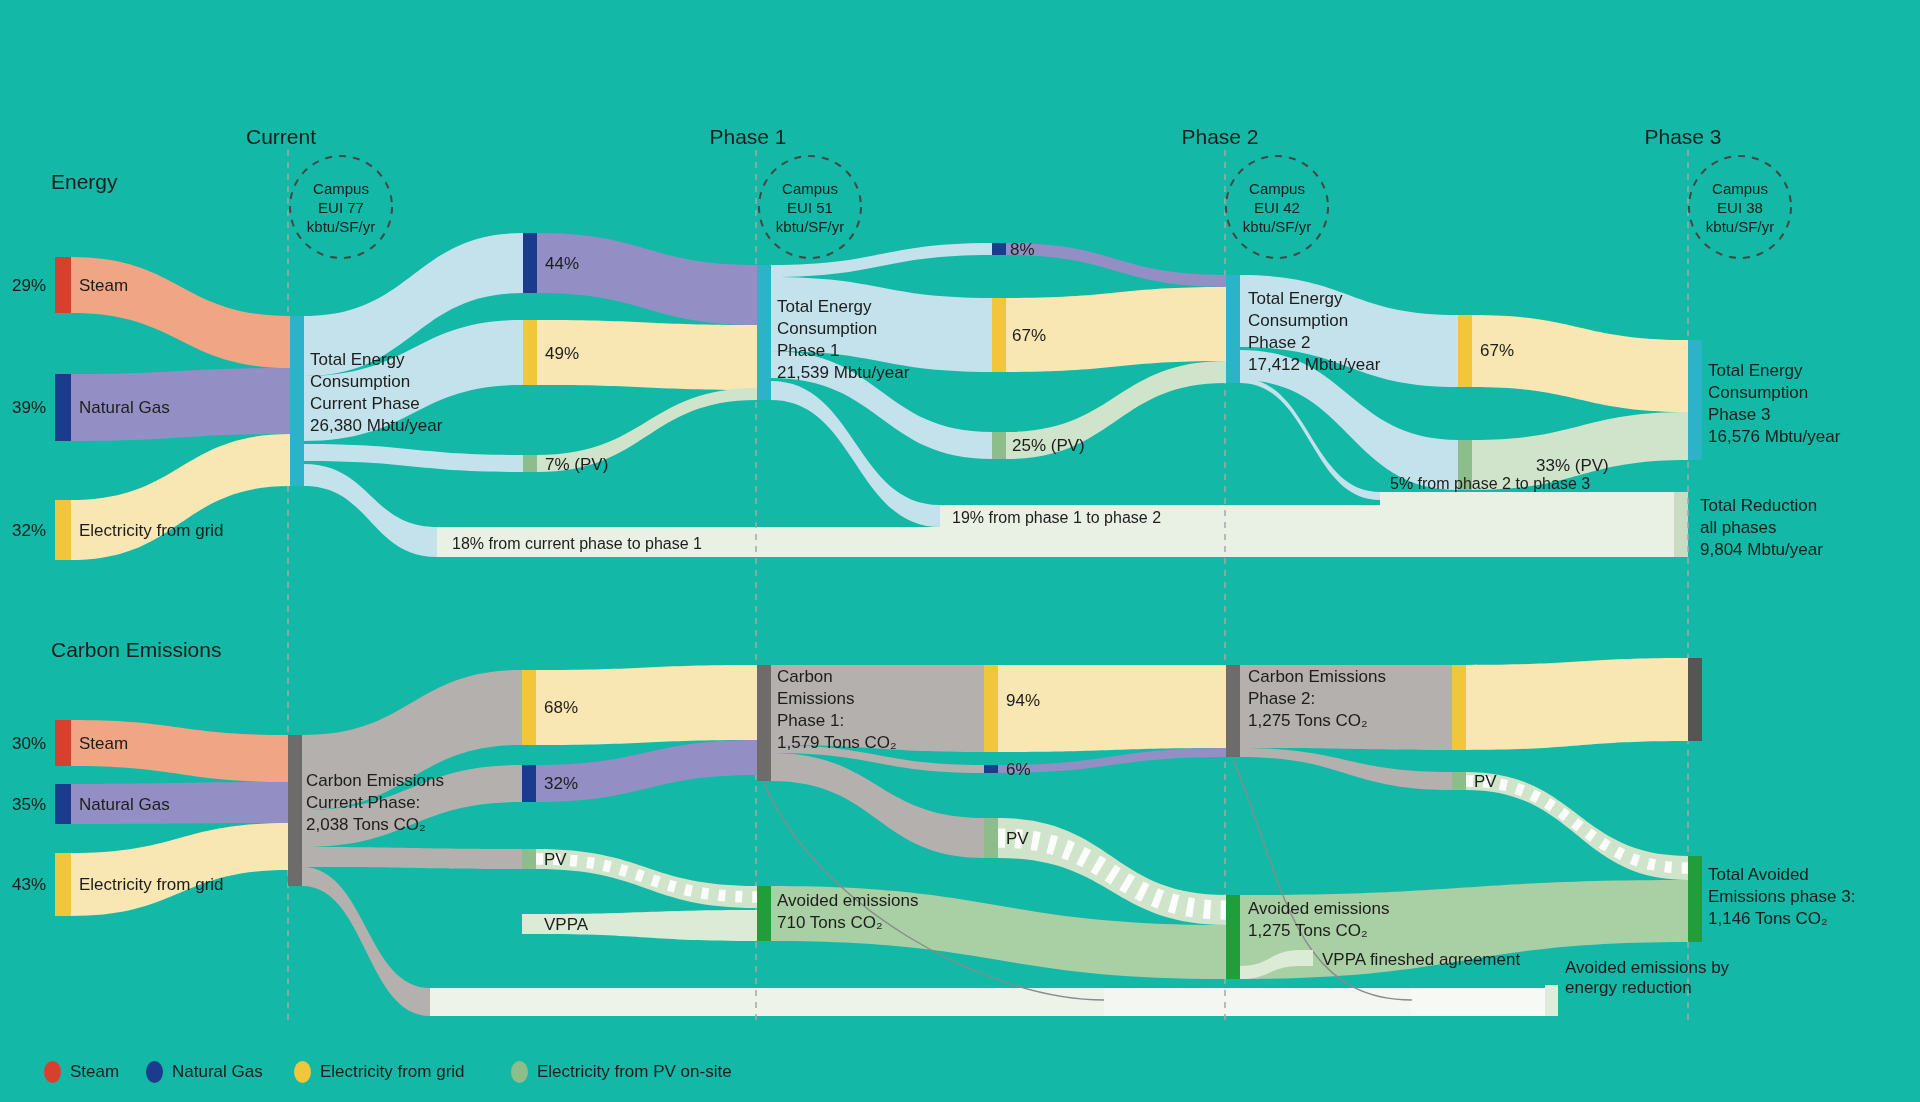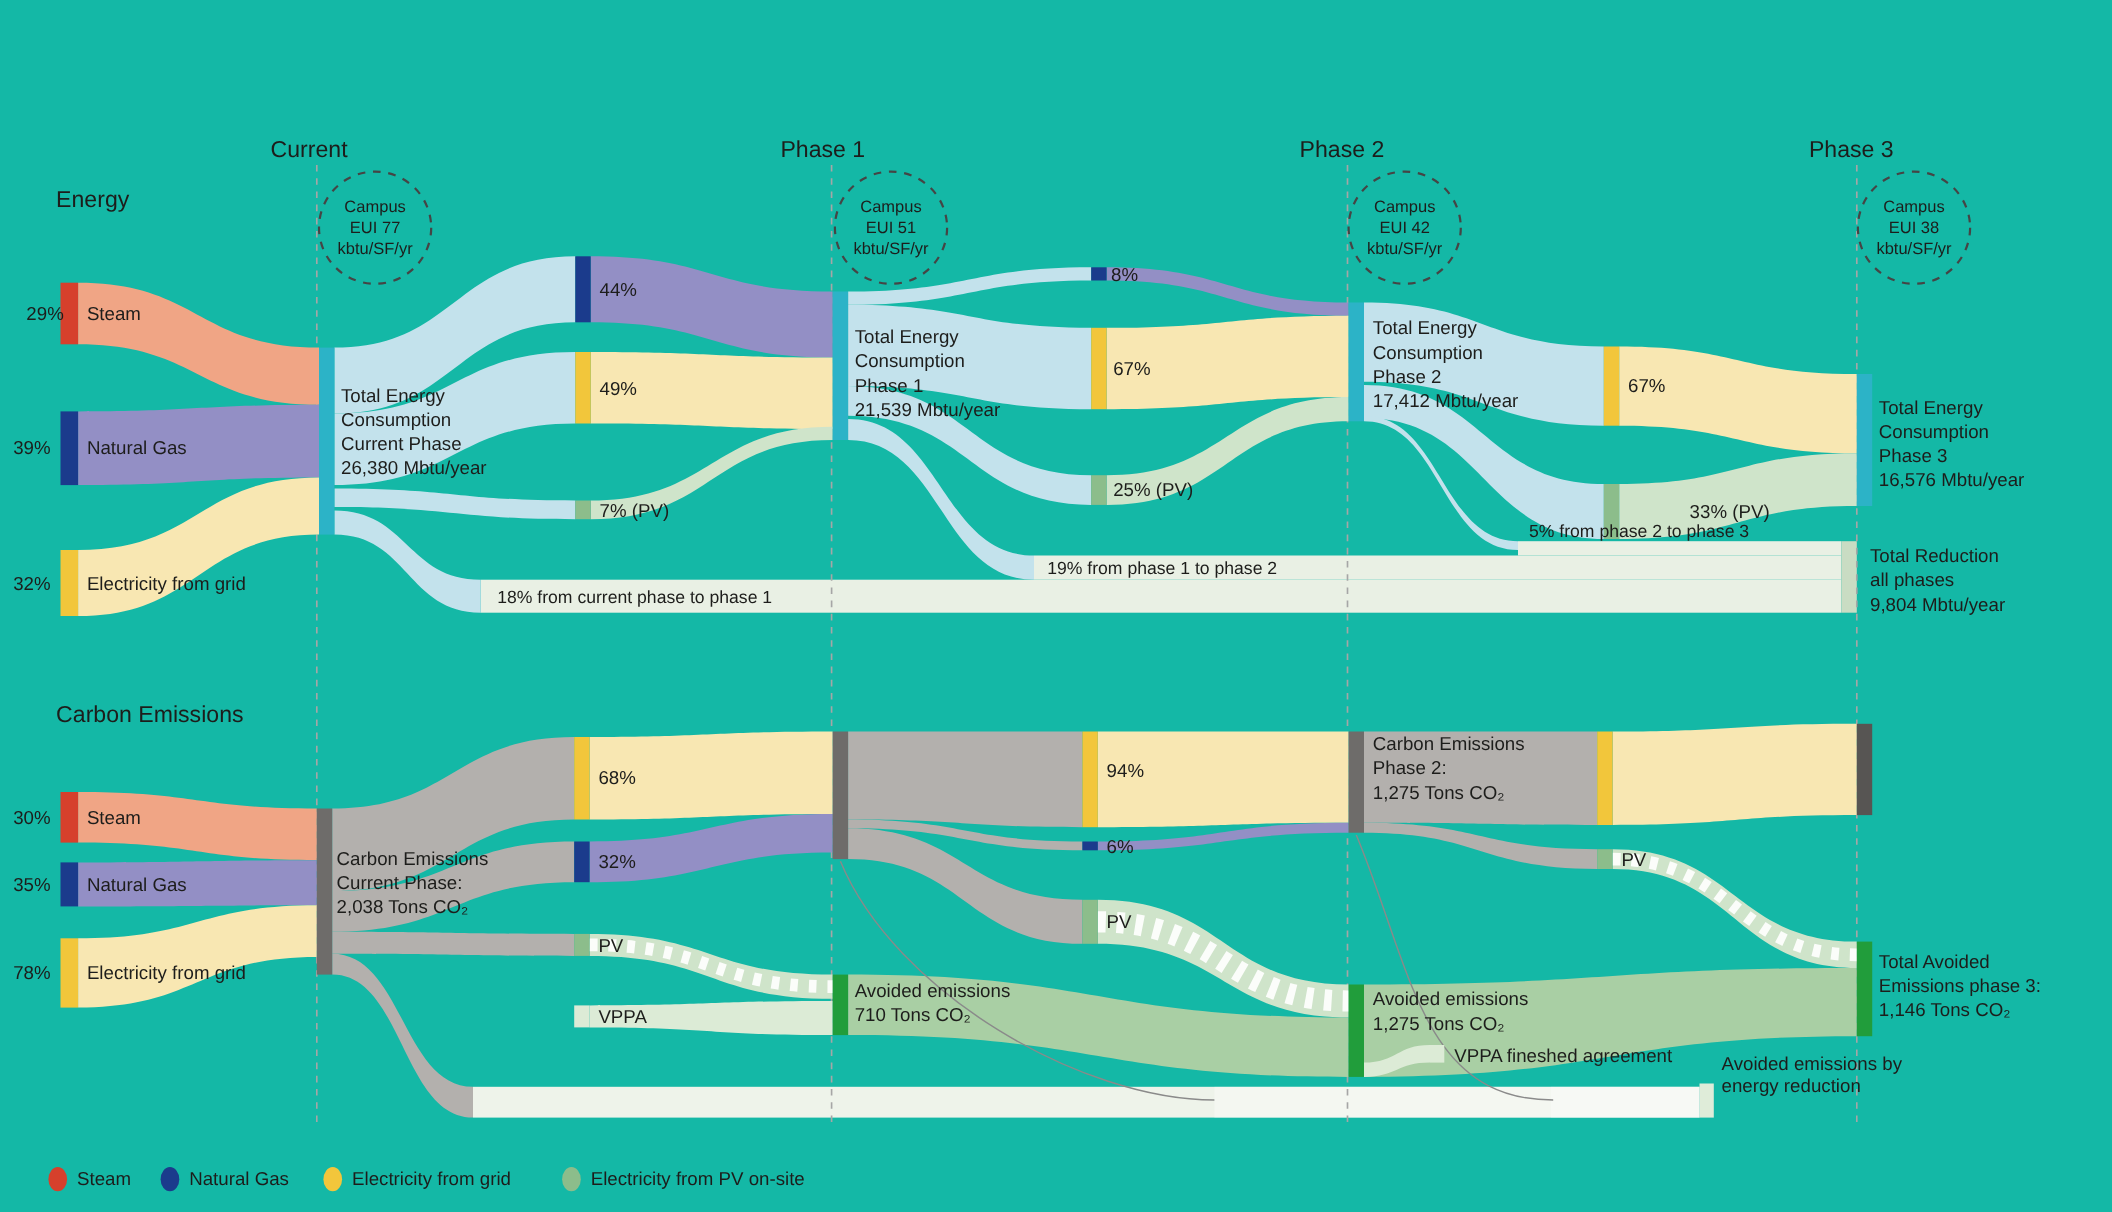--- a/index.html
+++ b/index.html
@@ -138,21 +138,21 @@
 EUI 51
 kbtu/SF/yr</div>
   <div class="lbl circ" style="left:1277px;top:179px;">Campus
 EUI 42
 kbtu/SF/yr</div>
   <div class="lbl circ" style="left:1740px;top:179px;">Campus
 EUI 38
 kbtu/SF/yr</div>
 
   <div class="lbl title" style="left:51px;top:172px;">Energy</div>
-  <div class="lbl pct" style="top:276px;padding-left:12px;">29%</div>
+  <div class="lbl pct" style="top:276px;">29%</div>
   <div class="lbl pct" style="top:398px;">39%</div>
   <div class="lbl pct" style="top:521px;">32%</div>
   <div class="lbl" style="left:79px;top:276px;">Steam</div>
   <div class="lbl" style="left:79px;top:398px;">Natural Gas</div>
   <div class="lbl" style="left:79px;top:521px;">Electricity from grid</div>
 
   <div class="lbl blk" style="left:310px;top:349px;">Total Energy
 Consumption
 Current Phase
 26,380 Mbtu/year</div>
@@ -181,28 +181,32 @@
   <div class="lbl small" style="left:452px;top:534px;">18% from current phase to phase 1</div>
   <div class="lbl small" style="left:952px;top:508px;">19% from phase 1 to phase 2</div>
   <div class="lbl small" style="left:1390px;top:474px;">5% from phase 2 to phase 3</div>
   <div class="lbl blk" style="left:1700px;top:495px;">Total Reduction
 all phases
 9,804 Mbtu/year</div>
 
   <div class="lbl title" style="left:51px;top:640px;">Carbon Emissions</div>
   <div class="lbl pct" style="top:734px;">30%</div>
   <div class="lbl pct" style="top:795px;">35%</div>
-  <div class="lbl pct" style="top:875px;">78%</div>
+  <div class="lbl pct" style="top:875px;">43%</div>
   <div class="lbl" style="left:79px;top:734px;">Steam</div>
   <div class="lbl" style="left:79px;top:795px;">Natural Gas</div>
   <div class="lbl" style="left:79px;top:875px;">Electricity from grid</div>
 
   <div class="lbl blk" style="left:306px;top:770px;">Carbon Emissions
 Current Phase:
 2,038 Tons CO₂</div>
+  <div class="lbl blk" style="left:777px;top:666px;">Carbon
+Emissions
+Phase 1:
+1,579 Tons CO₂</div>
   <div class="lbl blk" style="left:1248px;top:666px;">Carbon Emissions
 Phase 2:
 1,275 Tons CO₂</div>
 
   <div class="lbl" style="left:544px;top:698px;">68%</div>
   <div class="lbl" style="left:544px;top:774px;">32%</div>
   <div class="lbl" style="left:544px;top:850px;">PV</div>
   <div class="lbl" style="left:544px;top:915px;">VPPA</div>
   <div class="lbl" style="left:1006px;top:691px;">94%</div>
   <div class="lbl" style="left:1006px;top:760px;">6%</div>

